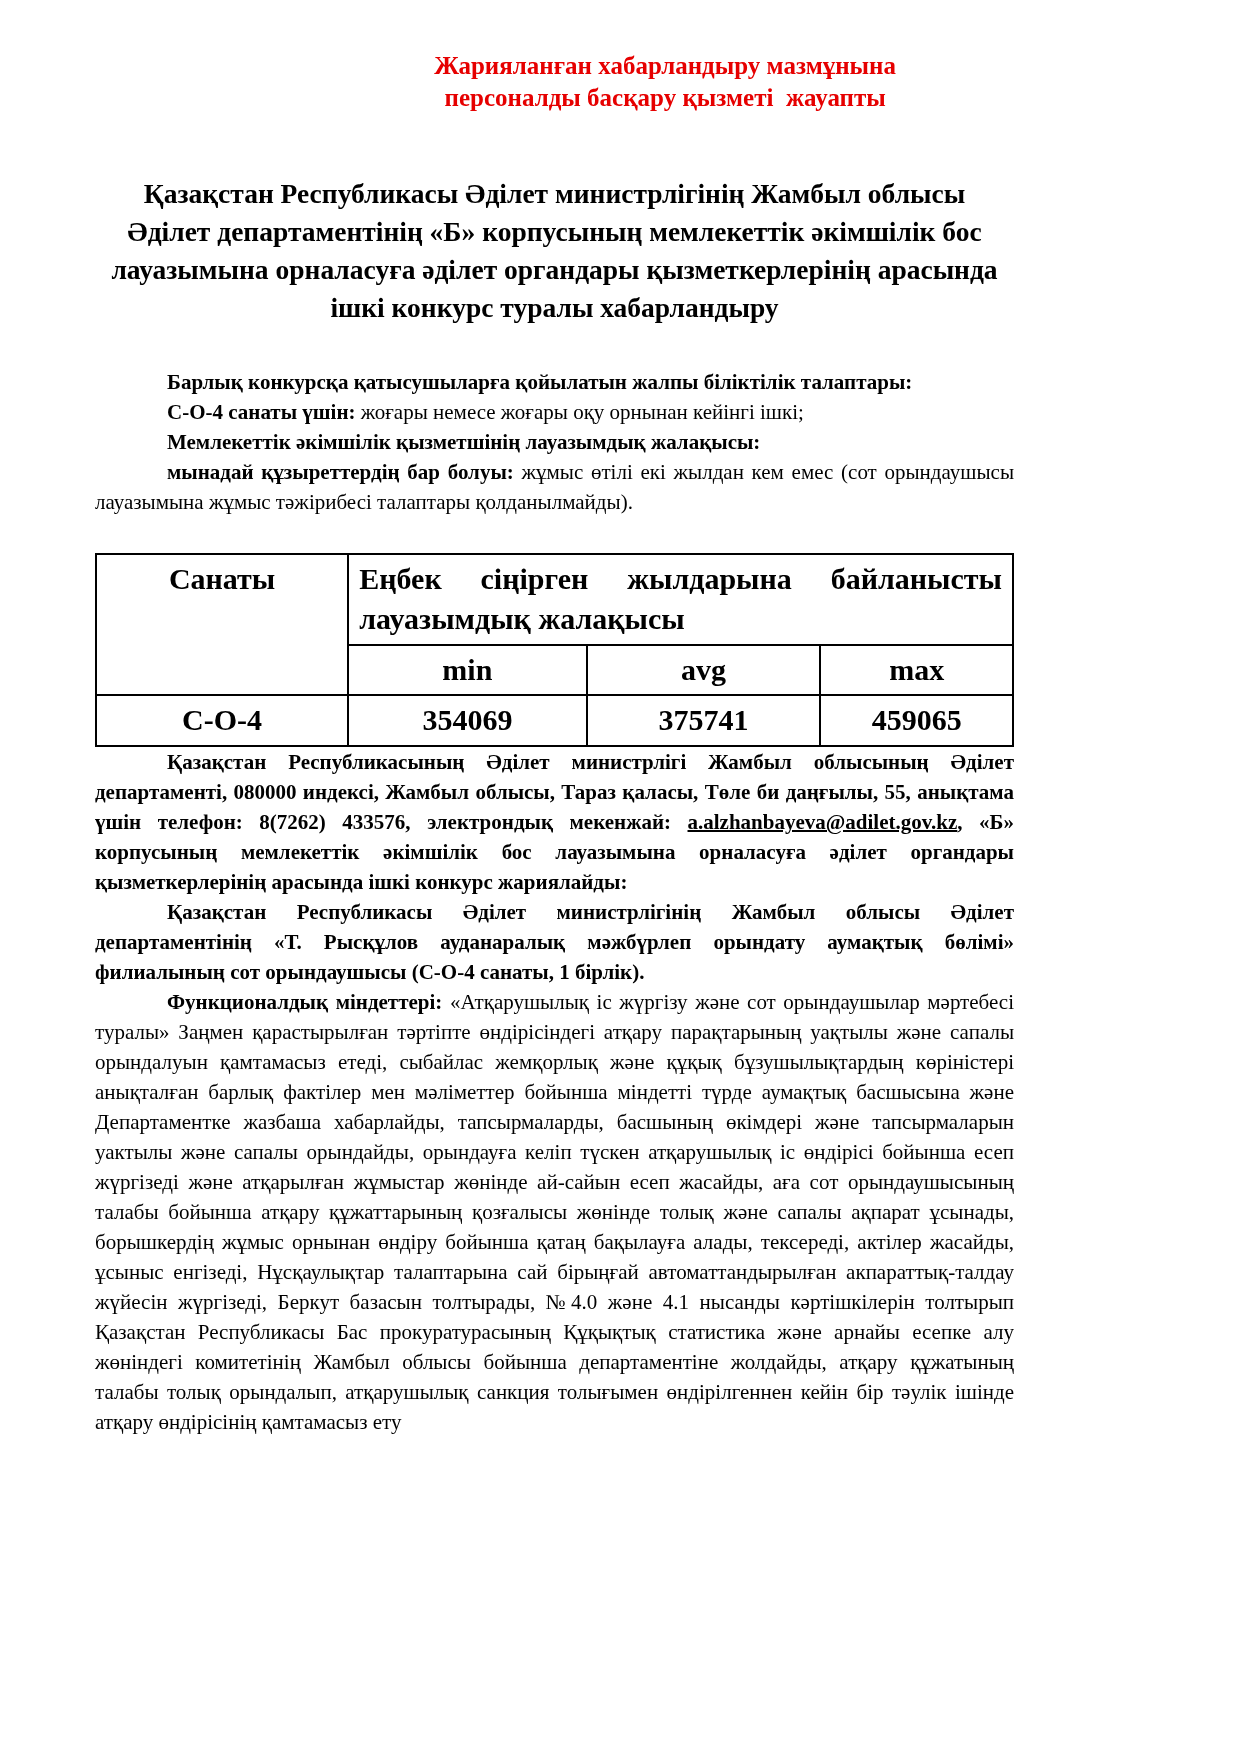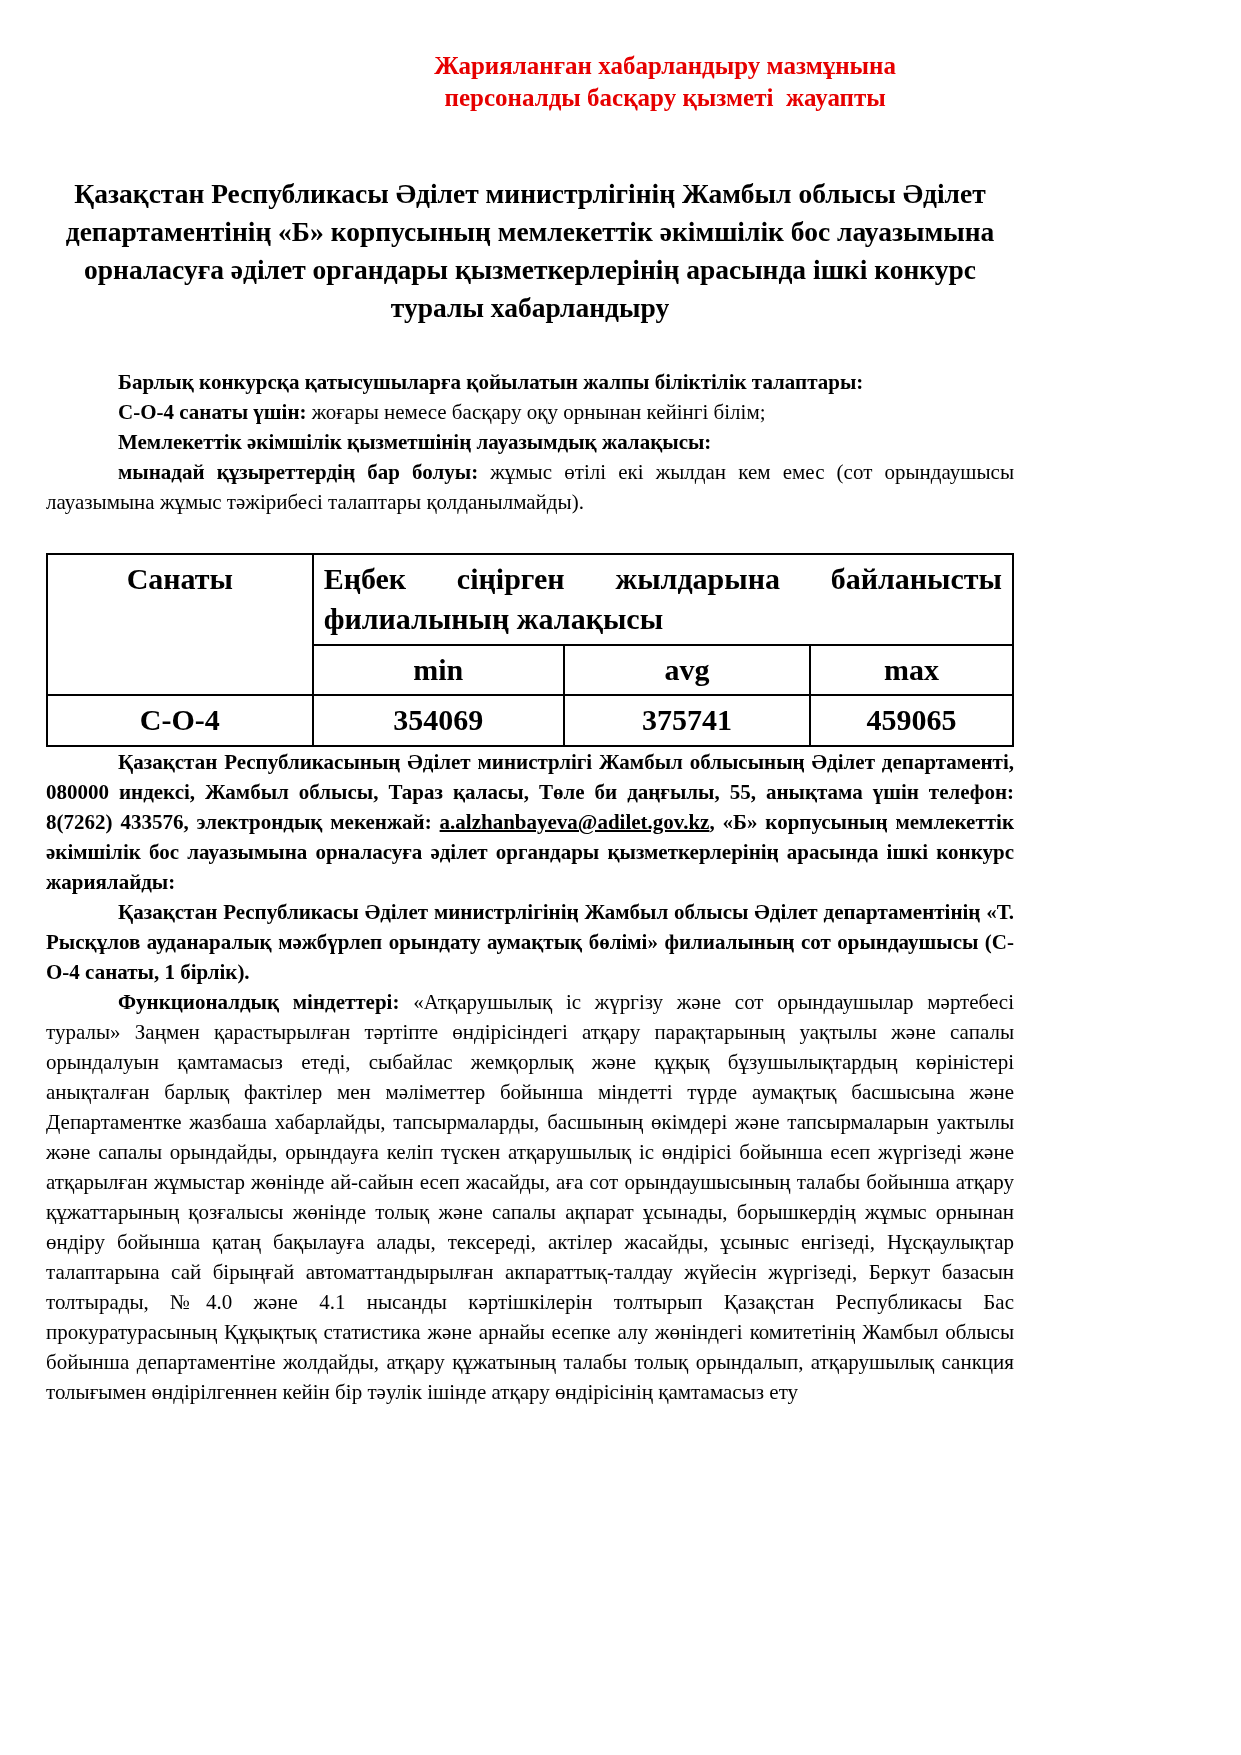--- a/index.html
+++ b/index.html
@@ -11,21 +11,21 @@
     width: 1241px;
     height: 1755px;
     overflow: hidden;
     font-family: "Liberation Serif", "DejaVu Serif", serif;
     color: #000000;
   }
   .page {
     box-sizing: border-box;
     width: 1107px;
     height: 1755px;
-    padding: 50px 93px 40px 46px;
+    padding: 50px 93px 40px 95px;
   }
   
   .header-note {
     width: max-content;
     max-width: 520px;
     margin: 0 118px 0 auto;
     text-align: center;
     color: #e60000;
     font-weight: bold;
     font-size: 25px;
@@ -88,31 +88,31 @@
 
   <div class="header-note">
     <div class="note-line">Жарияланған хабарландыру мазмұнына</div>
     <div class="note-line">персоналды басқару қызметі  жауапты</div>
   </div>
 
   <div class="doc-title">Қазақстан Республикасы Әділет министрлігінің Жамбыл облысы Әділет департаментінің  «Б» корпусының мемлекеттік әкімшілік бос лауазымына орналасуға әділет органдары қызметкерлерінің арасында ішкі конкурс туралы хабарландыру</div>
 
   <p class="doc-par"><span class="b">Барлық конкурсқа қатысушыларға қойылатын жалпы біліктілік талаптары:</span></p>
 
-  <p class="doc-par"><span class="b">С-О-4 санаты үшін:</span><span> жоғары немесе басқару оқу орнынан кейінгі білім;</span></p>
+  <p class="doc-par"><span class="b">С-О-4 санаты үшін:</span><span> жоғары немесе жоғары оқу орнынан кейінгі ішкі;</span></p>
 
   <p class="doc-par"><span class="b">Мемлекеттік әкімшілік қызметшінің лауазымдық жалақысы:</span></p>
 
   <p class="doc-par"><span class="b">мынадай құзыреттердің бар болуы:</span><span> жұмыс өтілі екі жылдан кем емес (сот орындаушысы лауазымына жұмыс тәжірибесі талаптары қолданылмайды).</span></p>
 
   <table class="salary">
     <tbody>
       <tr>
         <td class="col-cat cell-center hdr" rowspan="2">Санаты</td>
-        <td class="cell-justify hdr" colspan="3">Еңбек сіңірген жылдарына байланысты филиалының жалақысы</td>
+        <td class="cell-justify hdr" colspan="3">Еңбек сіңірген жылдарына байланысты лауазымдық жалақысы</td>
       </tr>
       <tr class="row-sub">
         <td class="col-min cell-center hdr">min</td>
         <td class="col-avg cell-center hdr">avg</td>
         <td class="col-max cell-center hdr">max</td>
       </tr>
       <tr class="row-data">
         <td class="cell-center hdr">С-О-4</td>
         <td class="cell-center hdr">354069</td>
         <td class="cell-center hdr">375741</td>

